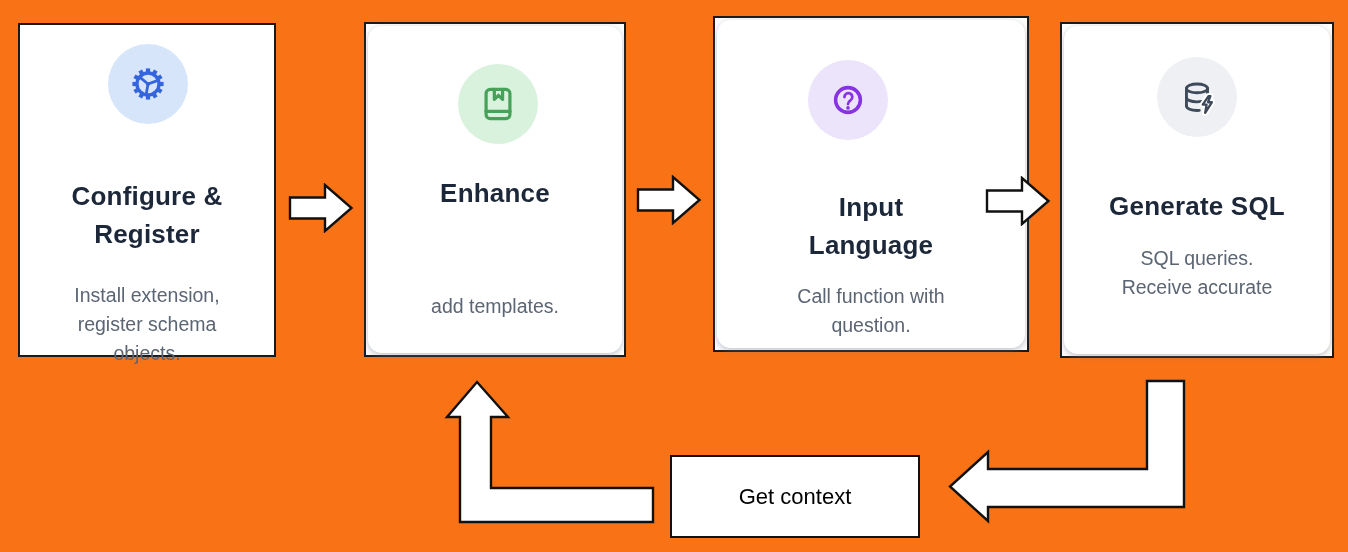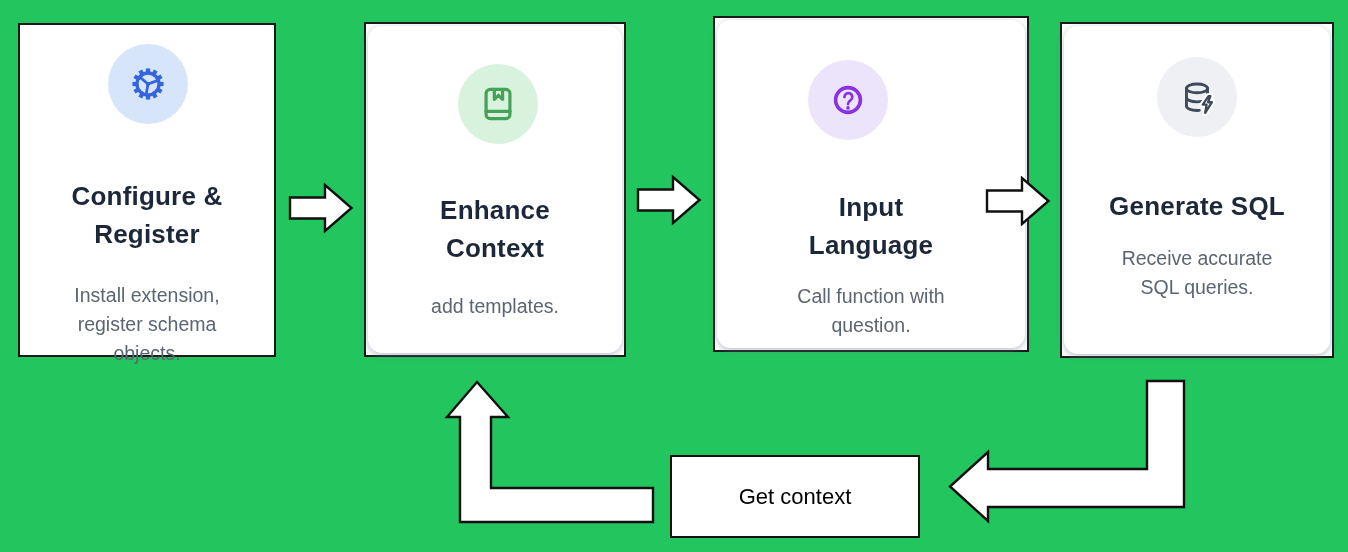--- a/index.html
+++ b/index.html
@@ -1,17 +1,17 @@
 <!DOCTYPE html>
 <html><head>
 <meta charset="utf-8">
 <style>
   html,body{margin:0;padding:0;background:#ffffff;}
   .stage{
-    position:relative;width:1348px;height:552px;background:#22c55e;overflow:hidden;
+    position:relative;width:1348px;height:552px;background:#f97316;overflow:hidden;
     font-family:"Liberation Sans","DejaVu Sans",sans-serif;
   }
   .card{
     position:absolute;background:#ffffff;border:2px solid #1a1a1a;box-sizing:border-box;
   }
   .card-inner{
     position:absolute;inset:2px;background:#ffffff;border-radius:14px;
     box-shadow:0 2px 6px rgba(120,130,150,0.5);
   }
   .icon-circle{
@@ -36,21 +36,21 @@
   }
   
   .card1{left:18px;top:23px;width:258px;height:334px;}
   .card2{left:364px;top:22px;width:262px;height:335px;}
   .card3{left:713px;top:16px;width:316px;height:336px;}
   .card4{left:1060px;top:22px;width:274px;height:336px;}
   .circle1{left:88px;top:19px;background:#d7e5fb;}
   .circle2{left:92px;top:40px;background:#d9f2de;}
   .circle3{left:93px;top:42px;background:#ece4fb;}
   .circle4{left:95px;top:33px;background:#eef0f3;}
-  .title1{top:152px;} .title2{top:167px;} .title3{top:170px;} .title4{top:163px;}
+  .title1{top:152px;} .title2{top:150px;} .title3{top:170px;} .title4{top:163px;}
   .desc1{top:256px;} .desc2{top:268px;} .desc3{top:264px;} .desc4{top:220px;}
 </style>
 </head>
 <body>
 
 <div class="stage">
 
   <div class="card card1">
     <div class="icon-circle circle1">
       <svg width="44" height="44" viewBox="-24 -24 48 48" fill="none" stroke="#3465dc">
@@ -92,21 +92,20 @@
     <div class="card-inner"></div>
     <div class="icon-circle circle2">
       <svg width="44" height="44" viewBox="-24 -24 48 48" fill="none" stroke="#46a258" stroke-width="3.5" stroke-linejoin="round" stroke-linecap="round">
         <rect x="-13" y="-16" width="26" height="32" rx="4.5"></rect>
         <line x1="-13" y1="8" x2="13" y2="8"></line>
         <path d="M -4 -16 L -4 -5 L 0.5 -9.5 L 5 -5 L 5 -16"></path>
       </svg>
     </div>
     <div class="card-title title2">
       <div>Enhance</div>
-      <div>Context</div>
     </div>
     <div class="card-desc desc2">
       <div>add templates.</div>
     </div>
   </div>
 
   <div class="card card3">
     <div class="card-inner"></div>
     <div class="icon-circle circle3">
       <svg width="44" height="44" viewBox="-24 -24 48 48" fill="none" stroke="#8733e3">
@@ -135,22 +134,22 @@
         <path d="M -11 0.5 c 0 2.6 4.9 4.6 11 4.6 c 1.7 0 3.3 -0.16 4.8 -0.45"></path>
         <path d="M -11 9.5 c 0 2.6 4.9 4.6 11 4.6 c 0.8 0 1.6 -0.03 2.4 -0.1"></path>
         <path d="M 12 -1 L 6 8 H 10 L 8.5 16.5 L 15.5 5.5 H 11.5 L 14 -1 Z" fill="#ffffff" stroke="#ffffff" stroke-width="6.5" stroke-linejoin="round"></path>
         <path d="M 12 -1 L 6 8 H 10 L 8.5 16.5 L 15.5 5.5 H 11.5 L 14 -1 Z" fill="#ffffff" stroke="#3e4a5b" stroke-width="2.4" stroke-linejoin="round"></path>
       </svg>
     </div>
     <div class="card-title title4">
       <div>Generate SQL</div>
     </div>
     <div class="card-desc desc4">
+      <div>SQL queries.</div>
       <div>Receive accurate</div>
-      <div>SQL queries.</div>
     </div>
   </div>
 
   <svg class="flow-arrow" style="left:288px;top:183px;" width="66" height="50" viewBox="0 0 66 50">
     <polygon points="2,14.5 37,14.5 37,2 63.5,25 37,48 37,35.5 2,35.5" fill="#ffffff" stroke="#111111" stroke-width="2.4"></polygon>
   </svg>
   <svg class="flow-arrow" style="left:636px;top:175px;" width="66" height="50" viewBox="0 0 66 50">
     <polygon points="2,14.5 37,14.5 37,2 63.5,25 37,48 37,35.5 2,35.5" fill="#ffffff" stroke="#111111" stroke-width="2.4"></polygon>
   </svg>
   <svg class="flow-arrow" style="left:985px;top:176px;" width="66" height="50" viewBox="0 0 66 50">

